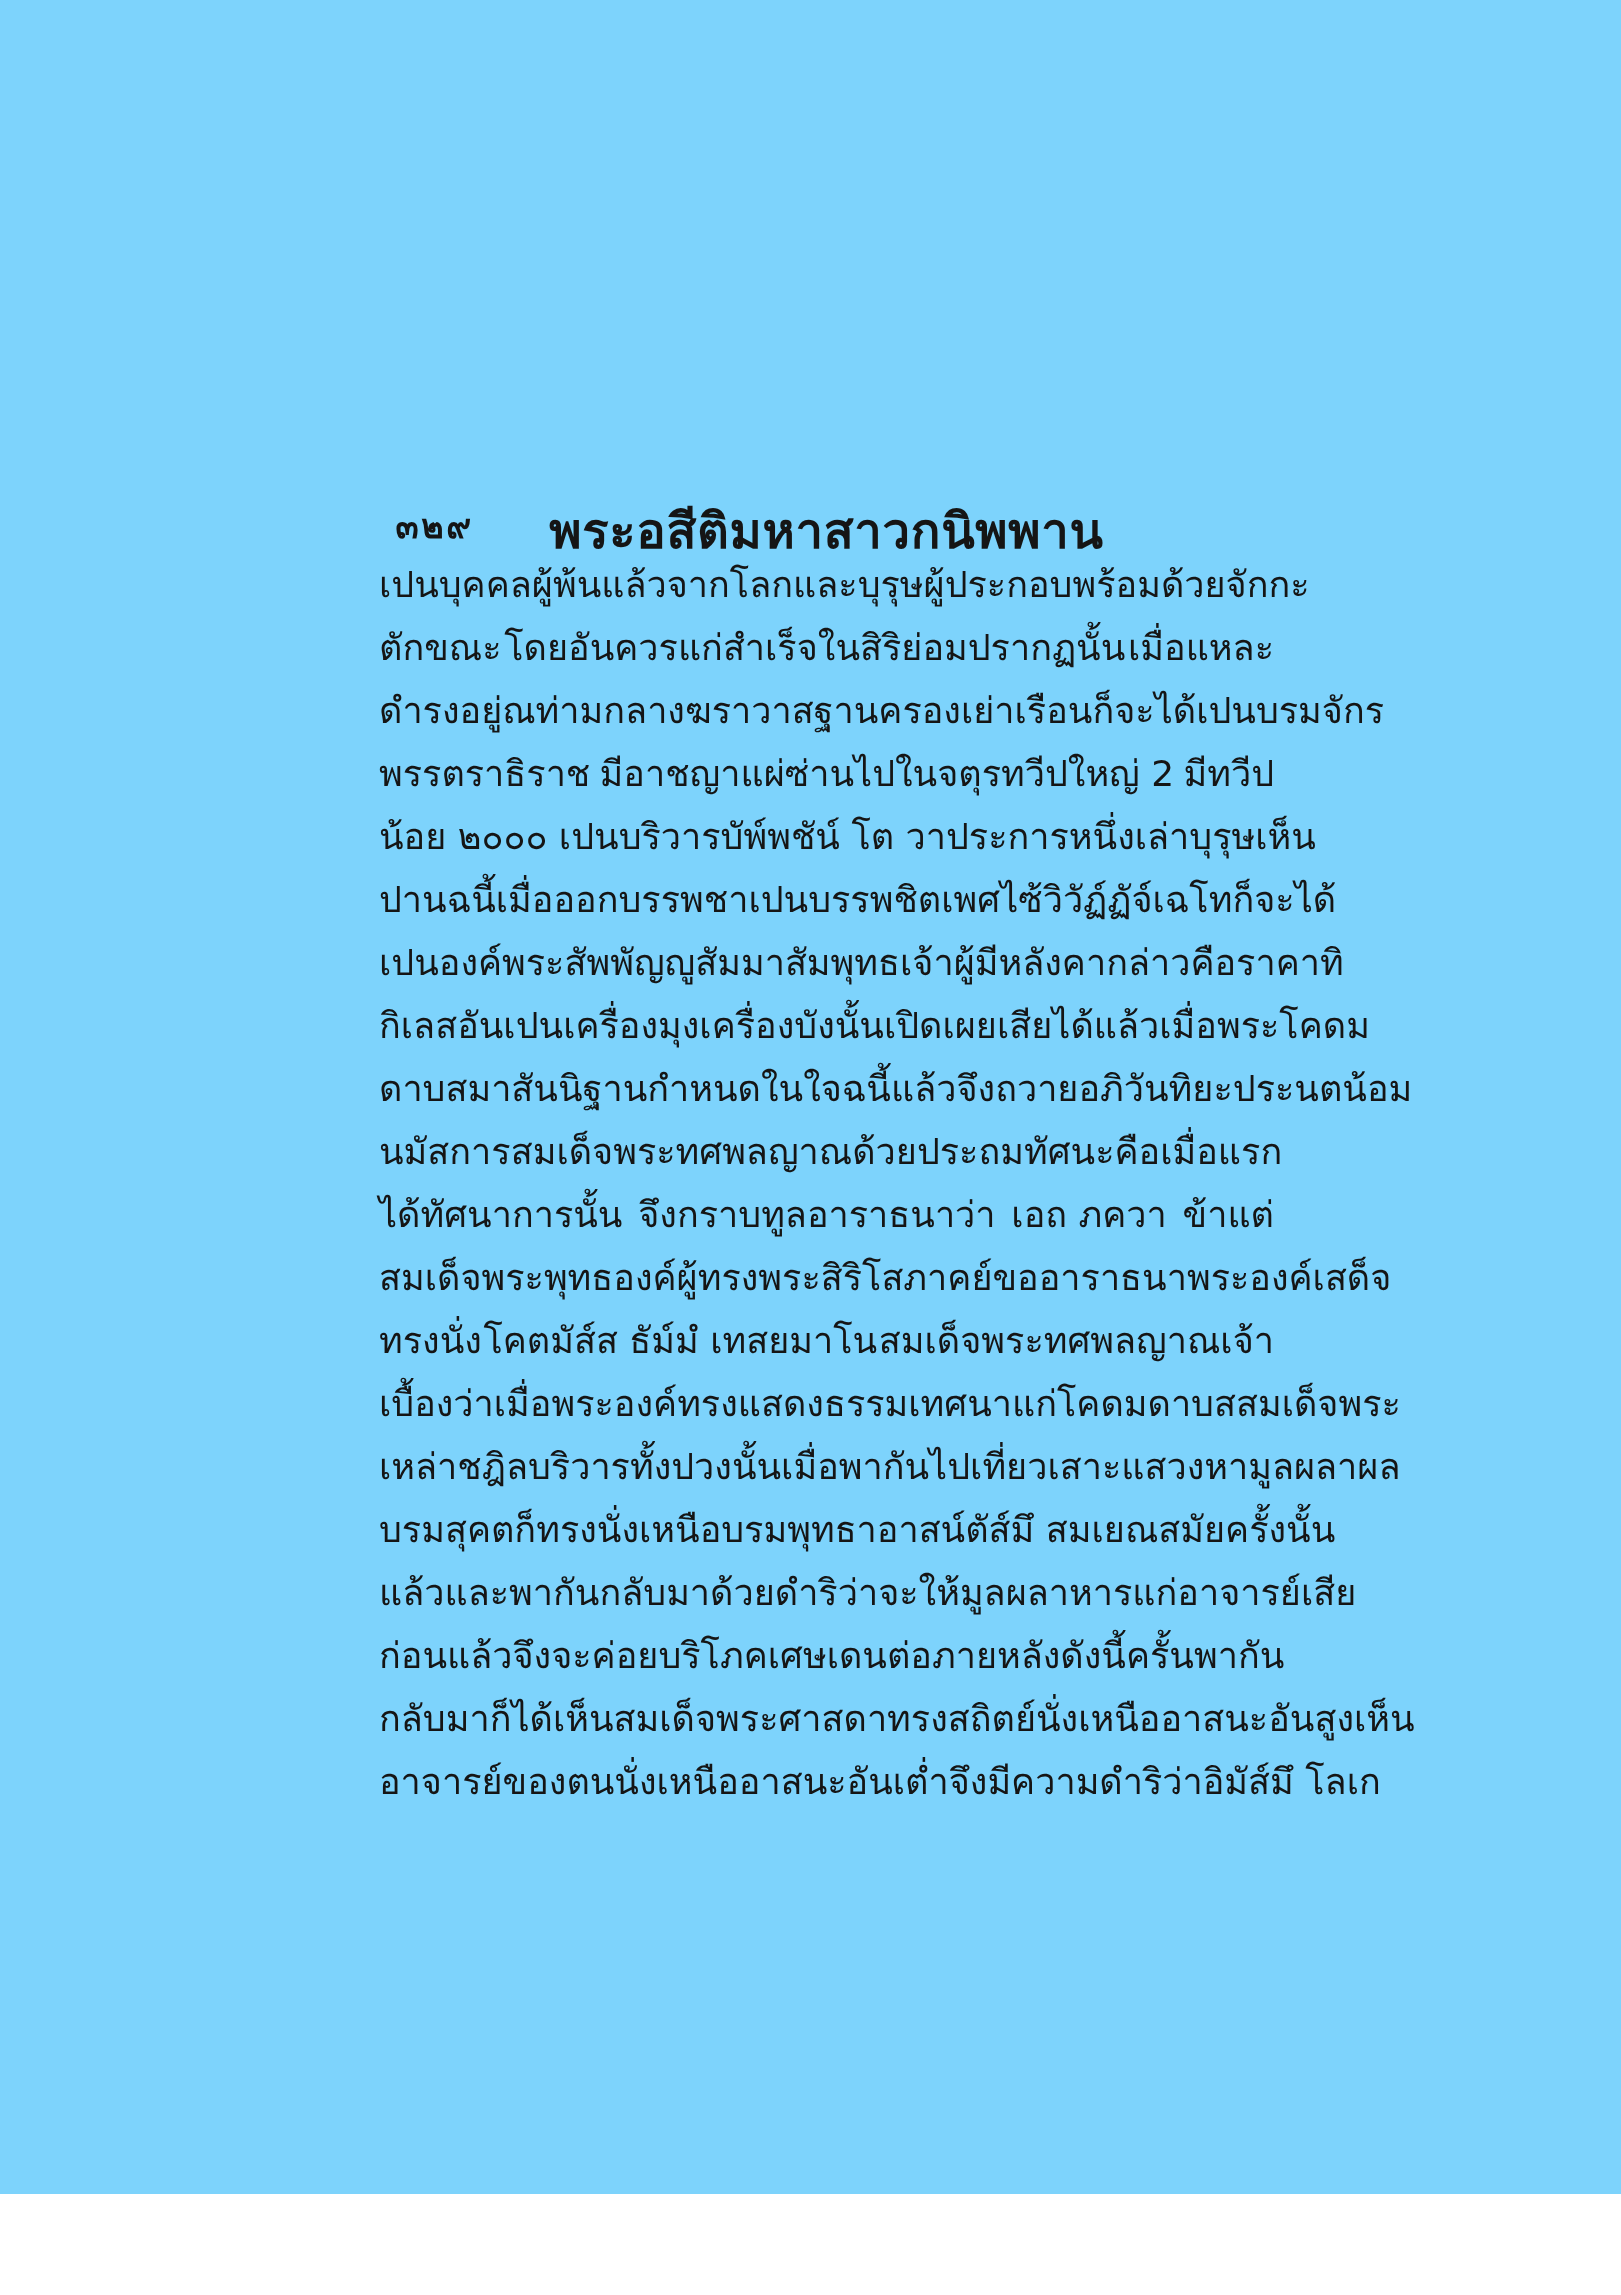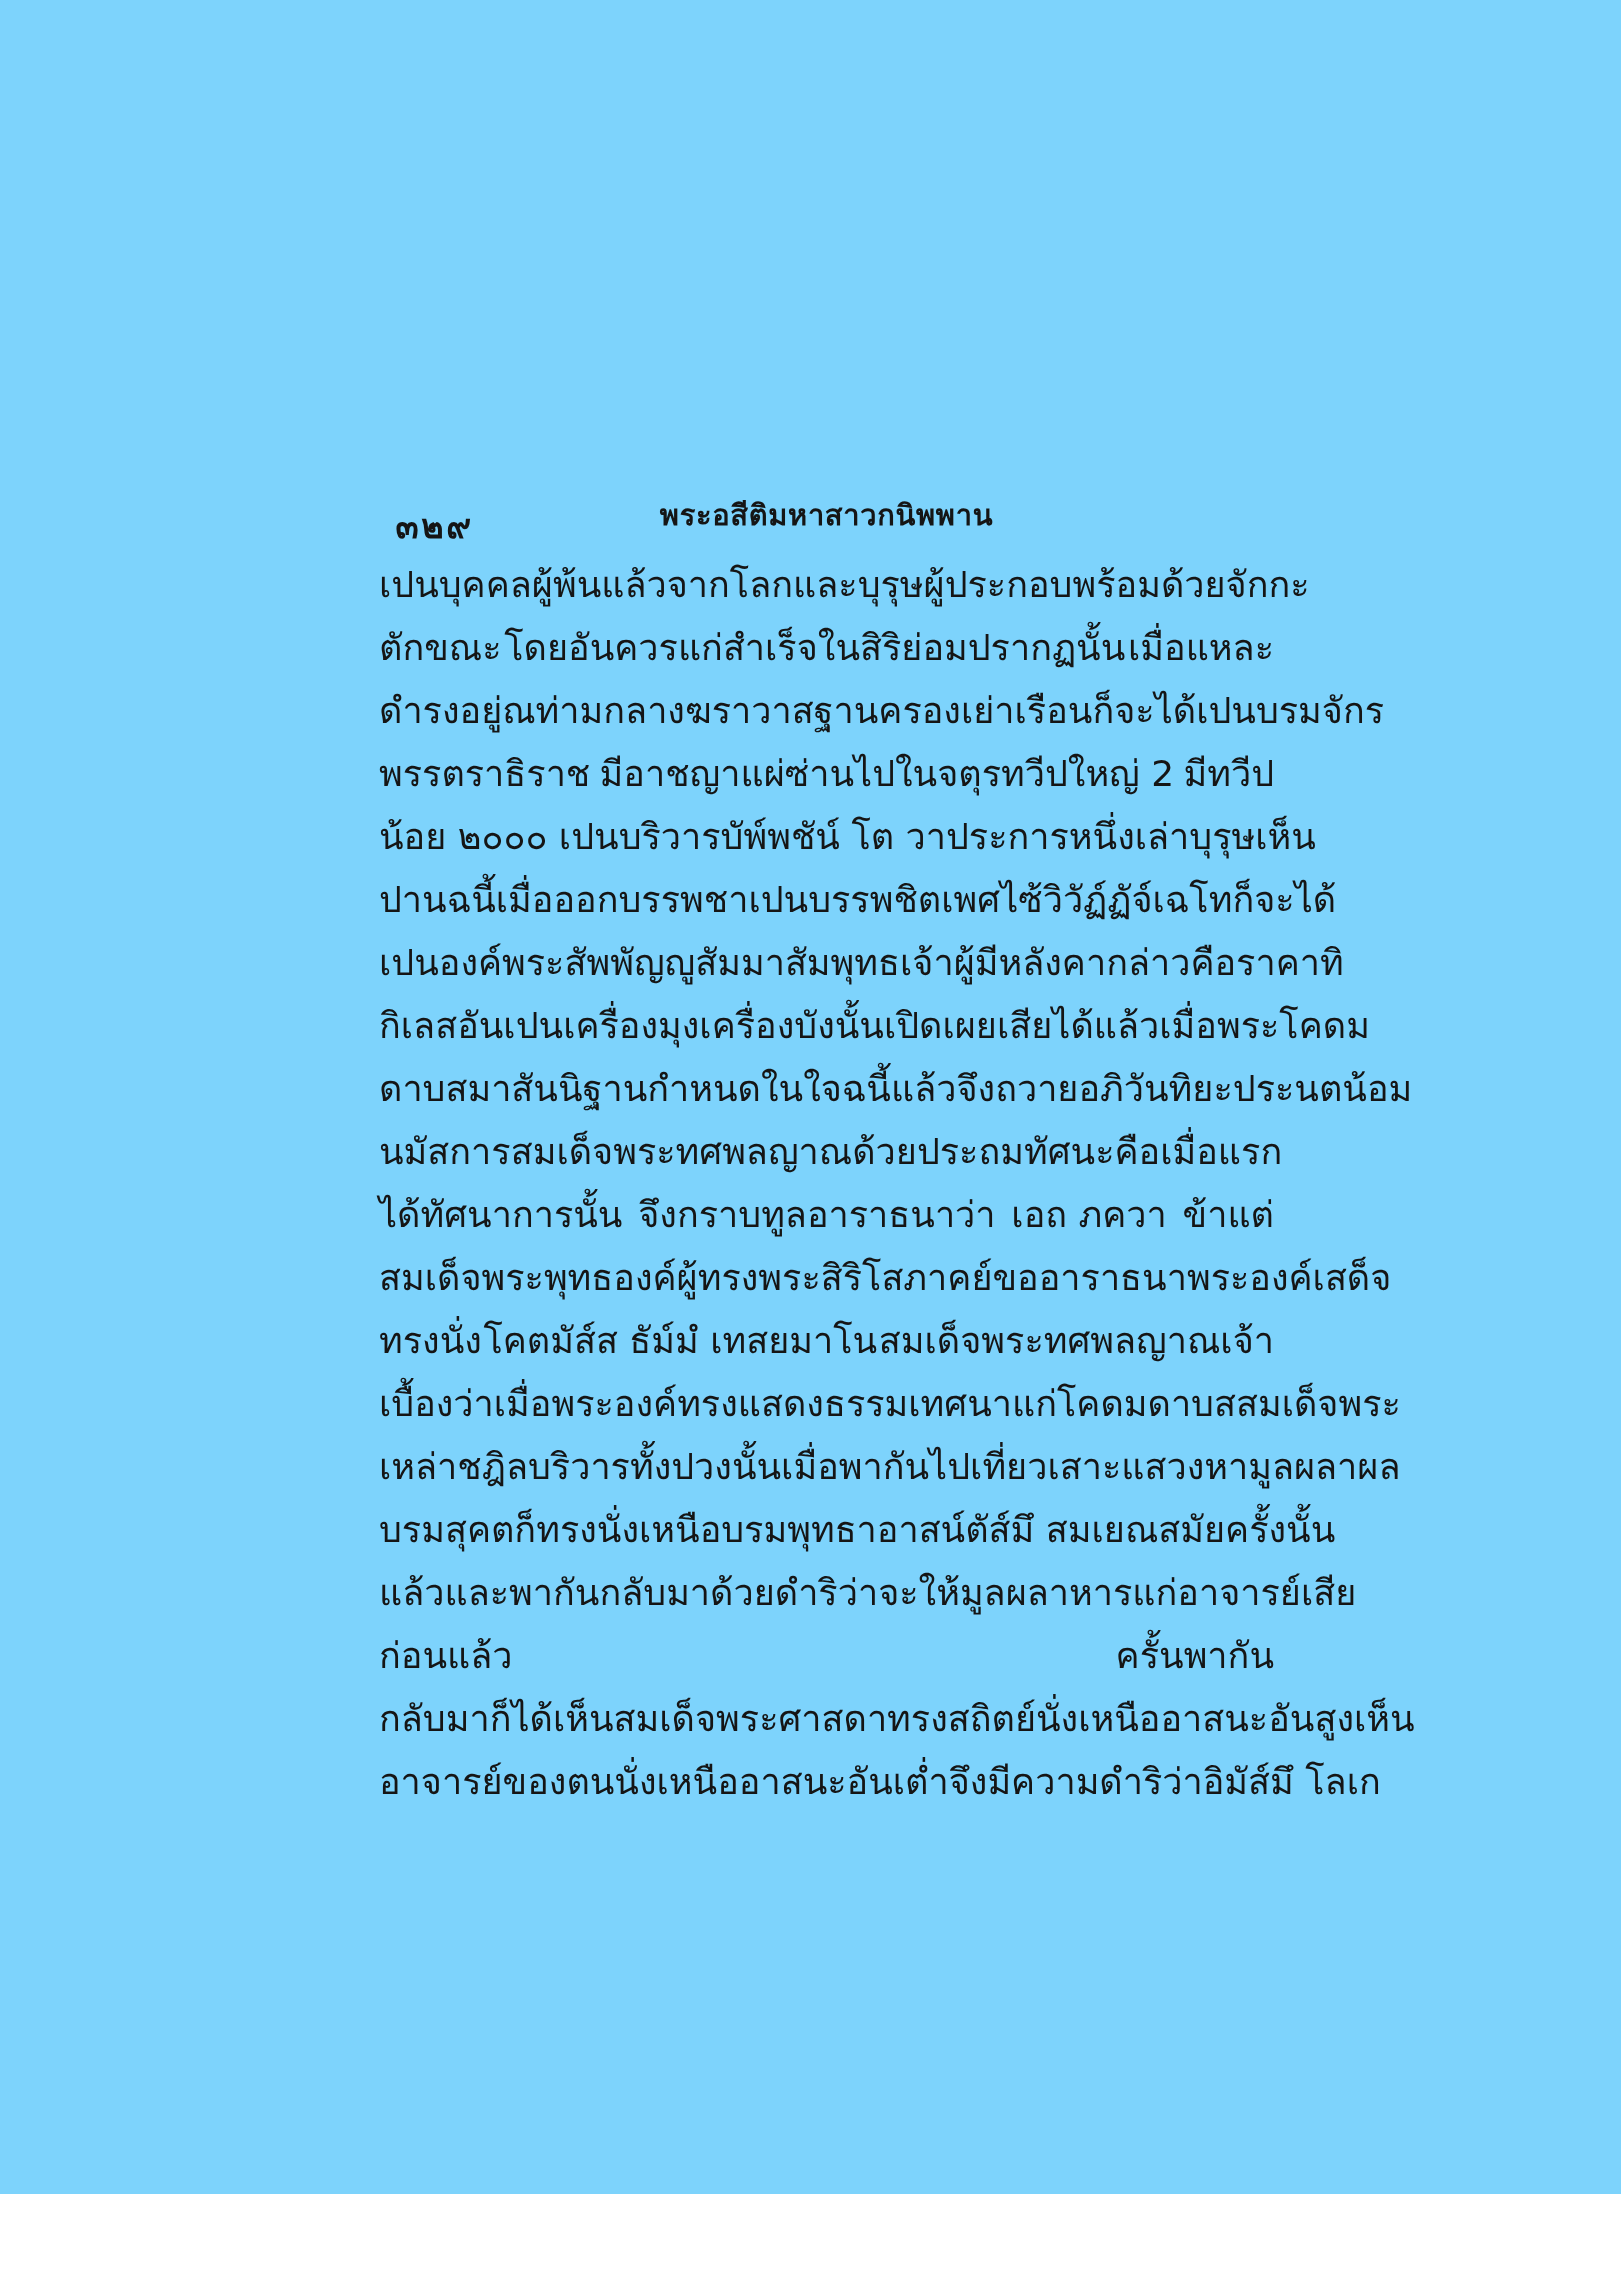--- a/index.html
+++ b/index.html
@@ -24,21 +24,21 @@
     left:16.5px;
     top:6.6px;
     font-size:34px;
     font-weight:600;
     letter-spacing:2.6px;
   }
   .page-title{
     display:block;
     width:100%;
     text-align:center;
-    font-size:29px;
+    font-size:49px;
     font-weight:700;
     letter-spacing:0.7px;
   }
   .body-text{
     position:absolute;
     left:379px;
     top:553px;
     width:895px;
   }
   .line{
@@ -135,20 +135,21 @@
         <span class="seg">บรมสุคตก็ทรงนั่งเหนือบรมพุทธาอาสน์</span>
         <span class="seg">ตัส์มึ สมเย</span>
         <span class="seg">ณสมัยครั้งนั้น</span>
       </div>
       <div class="line">
         <span class="seg">แล้วและพากันกลับมาด้วยดำริว่า</span>
         <span class="seg">จะให้มูลผลาหารแก่อาจารย์เสีย</span>
       </div>
       <div class="line">
         <span class="seg">ก่อนแล้ว</span>
+        <span class="seg">จึงจะค่อยบริโภคเศษเดนต่อภายหลังดังนี้</span>
         <span class="seg">ครั้นพากัน</span>
       </div>
       <div class="line">
         <span class="seg">กลับมาก็ได้เห็นสมเด็จพระศาสดาทรงสถิตย์นั่งเหนืออาสนะอันสูง</span>
         <span class="seg">เห็น</span>
       </div>
       <div class="line">
         <span class="seg">อาจารย์ของตนนั่งเหนืออาสนะอันเต่ำ</span>
         <span class="seg">จึงมีความดำริว่า</span>
         <span class="seg">อิมัส์มึ โลเก</span>

